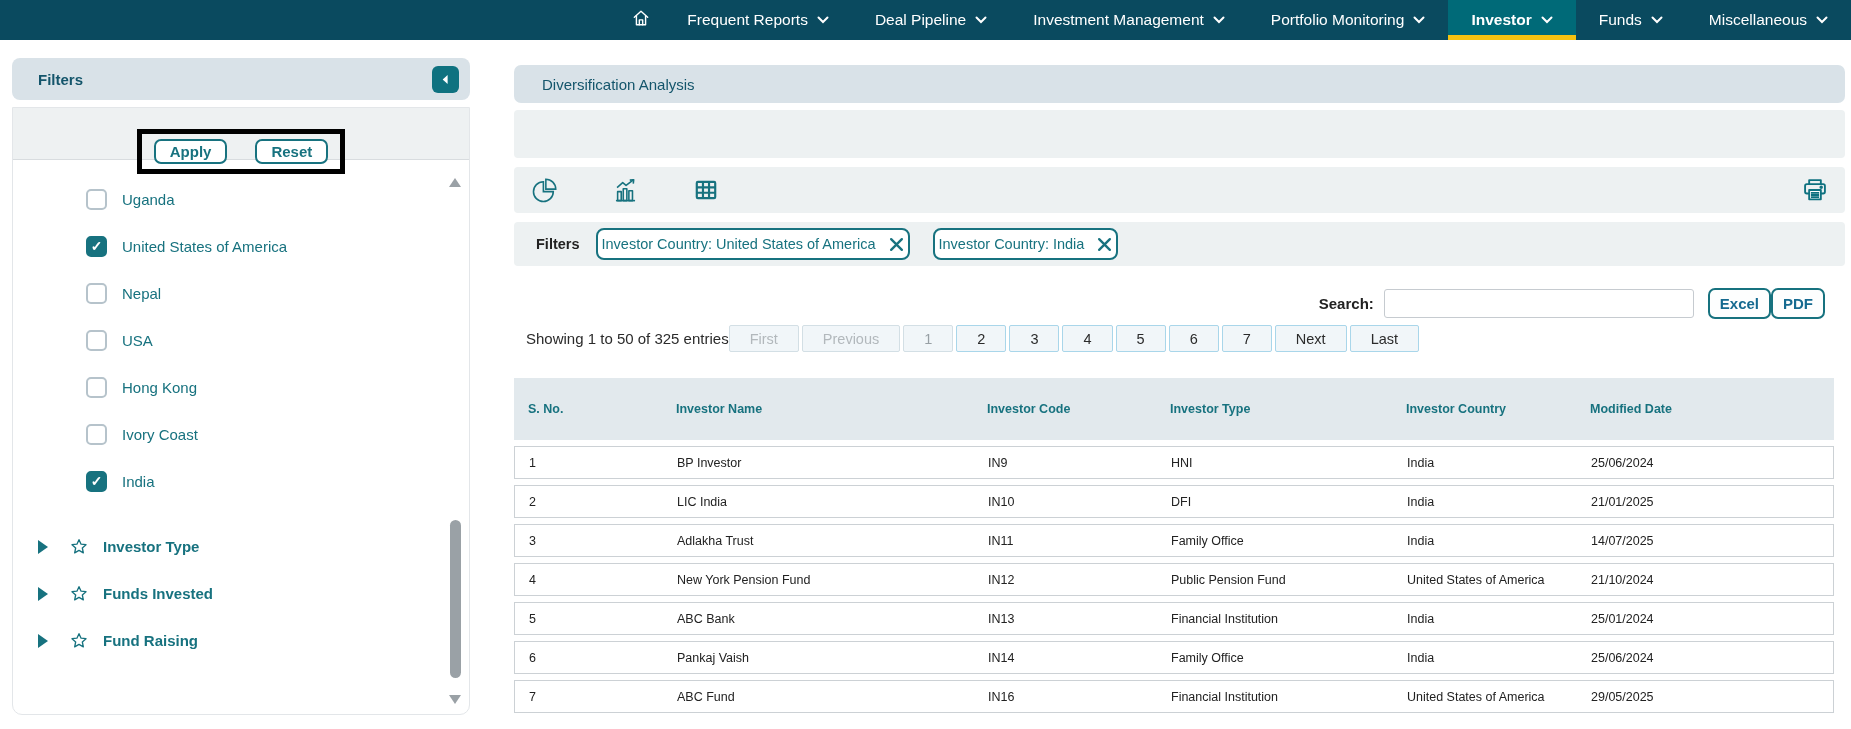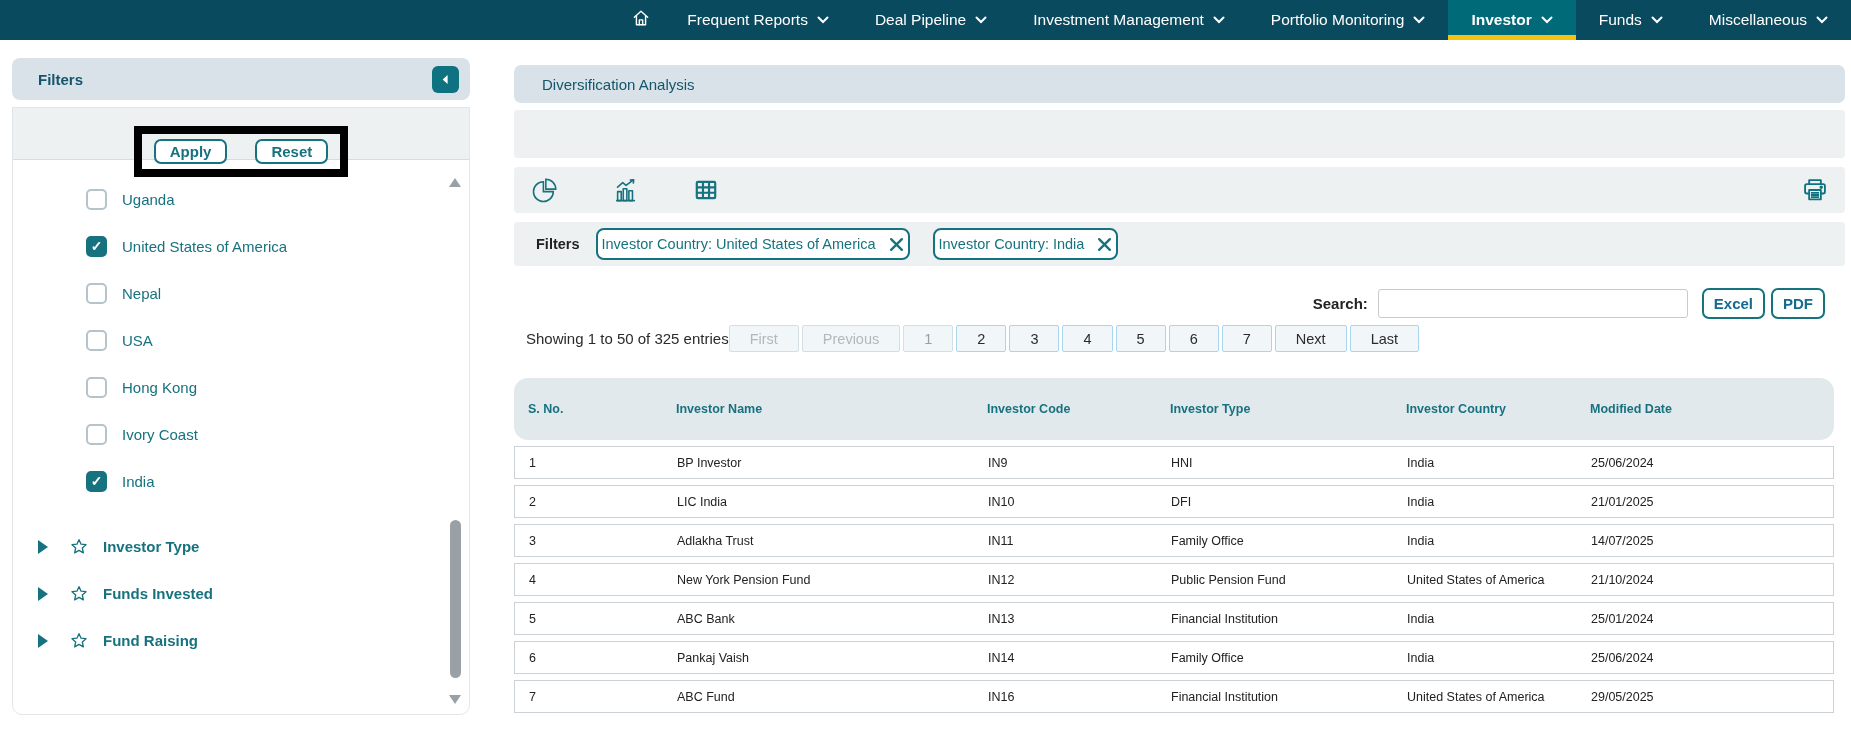--- a/index.html
+++ b/index.html
@@ -16,21 +16,21 @@
   .nav-item.active { background:#006a78; font-weight:bold; }
   .nav-item.active::after { content:""; position:absolute; left:0; right:0; bottom:0; height:5px; background:#f6c211; }
 
   
   .sidebar { position:absolute; left:12px; top:58px; width:458px; }
   .sidebar-header { height:42px; background:#d9e2e8; border-radius:8px; display:flex; align-items:center; justify-content:space-between; padding:0 11px 0 26px; }
   .sidebar-title { font-size:15px; font-weight:bold; color:#14556b; }
   .collapse-btn { width:27px; height:27px; background:#0f7280; border:none; border-radius:6px; display:flex; align-items:center; justify-content:center; cursor:pointer; padding:0; }
   .sidebar-body { position:relative; margin-top:7px; background:#fff; border:1px solid #e3e6e9; border-radius:0 0 10px 10px; height:608px; overflow:hidden; }
   .apply-row { height:52px; background:#eef1f2; border-bottom:1px solid #d8dcdf; display:flex; align-items:center; justify-content:center; }
-  .annotation-box { border:8px solid #000000; display:flex; gap:28px; padding:5px 12px; background:transparent;margin-top:36px; }
+  .annotation-box { border:5px solid #000000; display:flex; gap:28px; padding:5px 12px; background:transparent;margin-top:36px; }
   .btn-outline { background:#fff; border:2px solid #17727f; border-radius:7px; color:#17727f; font-weight:bold; font-size:15px; padding:2px 14px; cursor:pointer; font-family:inherit; }
   .country-list { padding-top:16px; }
   .country-row { height:47px; display:flex; align-items:center; padding-left:73px; gap:15px; cursor:pointer; }
   .cb { width:21px; height:21px; border:2px solid #b6c3cb; border-radius:5px; background:#fff; position:relative; flex:0 0 auto; }
   .cb.checked { background:#17727f; border-color:#17727f; }
   .cb.checked::after { content:"\2713"; position:absolute; top:50%; left:50%; transform:translate(-50%,-54%); color:#fff; font-size:14px; font-weight:bold; }
   .country-label { color:#17727f; font-size:15px; }
   .sections { margin-top:18px; }
   .section-row { height:47px; display:flex; align-items:center; padding-left:25px; cursor:pointer; }
   .tri-right { width:0; height:0; border-left:10px solid #17727f; border-top:7px solid transparent; border-bottom:7px solid transparent; margin-right:21px; }
@@ -51,32 +51,32 @@
   .icon-btn.print { margin-right:0; margin-left:auto; }
   .filters-row { margin-top:9px; height:44px; background:#edf1f2; border-radius:4px; display:flex; align-items:center; padding-left:22px; }
   .filters-label { font-size:14.5px; font-weight:bold; color:#222; margin-right:16px; }
   .chip { display:flex; align-items:center; gap:13px; border:2px solid #17727f; border-radius:8px; background:#fff; color:#17727f; font-size:14.5px; height:32px; padding:0 4px; margin-right:23px; }
   .chip-x { display:flex; cursor:pointer; }
 
   .search-row { margin-top:22px; display:flex; align-items:center; justify-content:flex-end; padding-right:20px; }
   .search-label { font-weight:bold; font-size:15px; color:#222; margin-right:10px; }
   .search-input { width:310px; height:29px; border:1px solid #c6cbd0; border-radius:3px; font-family:inherit; font-size:14px; padding:0 8px; margin-right:14px; }
   .export-btn { height:31px; background:#fdfefe; border:2px solid #17727f; border-radius:7px; color:#156a90; font-weight:bold; font-size:15px; padding:0 10px; cursor:pointer; font-family:inherit; }
-  .export-btn + .export-btn { margin-left:6px; }
+  .export-btn + .export-btn { }
 
   .meta-row { margin-top:6px; display:flex; align-items:center; justify-content:flex-start; padding:0 14px 0 12px; }
   .showing-text { font-size:15px; color:#2b2b2b; }
   .pagination { display:flex; gap:3px; }
   .page-btn { height:27px; padding:0 20px; display:flex; align-items:center; background:#f1f6f9; border:1px solid #a9d6ea; border-radius:2px; font-size:14.5px; color:#2b2b2b; cursor:pointer; font-family:inherit; }
   .page-btn.disabled { color:#b2b8bc; border-color:#d3dfe5; }
   .page-btn.current { color:#98a0a5; border-color:#d3dfe5; }
 
   .table { margin-top:26px; width:1320px; }
   .t-header, .t-row { display:grid; grid-template-columns:148px 311px 183px 236px 184px 258px; align-items:center; }
-  .t-header { height:62px; background:#e2e9ed; border-radius:14px; }
+  .t-header { height:62px; background:#e2e9ed; border-radius:0; }
   .t-header .cell { font-size:12.5px; font-weight:bold; color:#17727f; padding-left:14px; }
   .t-row { height:33px; background:#fff; border:1px solid #ccd1d5; margin-top:6px; }
   .t-row:first-of-type { margin-top:7px; }
   .t-row .cell { font-size:12.5px; color:#222; padding-left:14px; white-space:nowrap; overflow:hidden; }
 </style>
 </head>
 <body>
 
 <nav class="topnav">
   <div class="home-btn">

